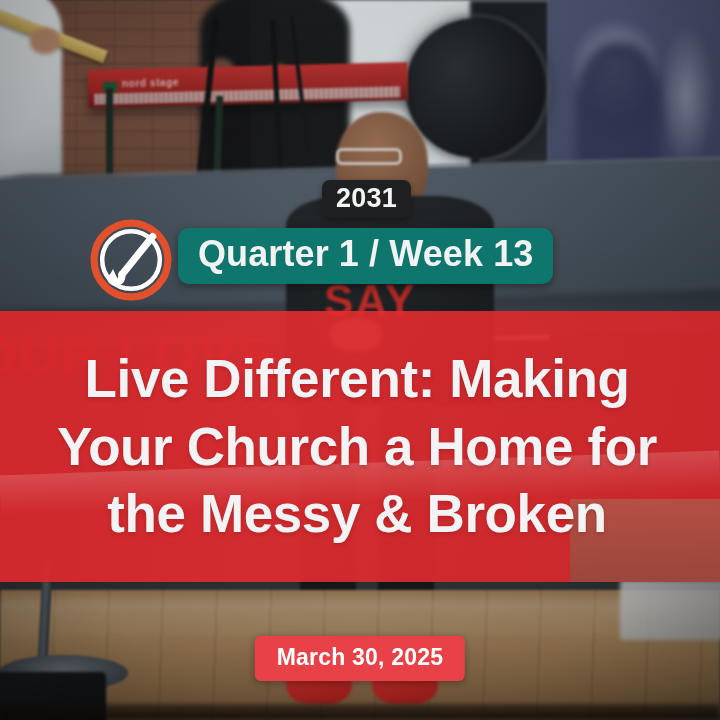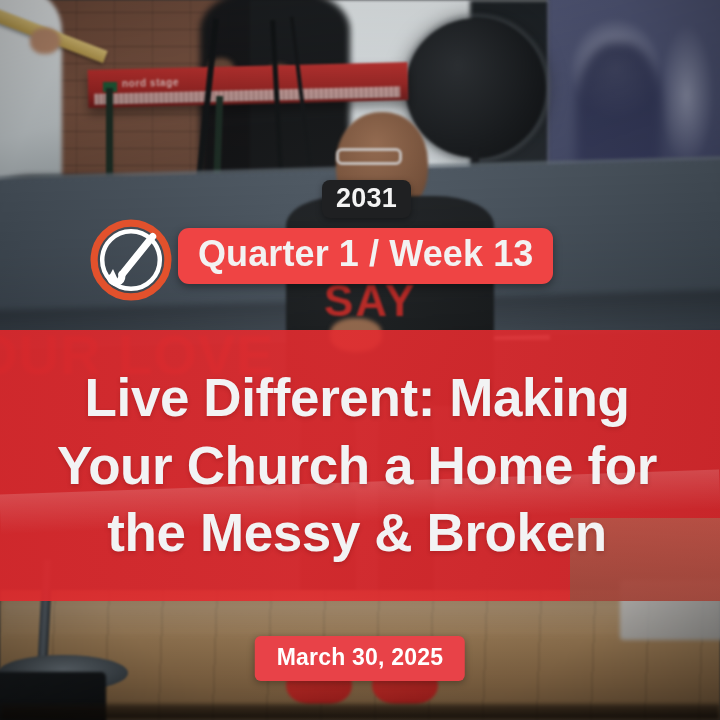--- a/index.html
+++ b/index.html
@@ -291,30 +291,30 @@
     position:absolute; left:322px; top:180px;
     background:#1f2022; color:#f4f4f4;
     font-size:27px; font-weight:800; letter-spacing:.2px;
     padding:4px 14px 6px; border-radius:8px;
     line-height:1.05;
     box-shadow:0 2px 6px rgba(0,0,0,.35);
   }
 
   .quarter-badge {
     position:absolute; left:178px; top:228px;
-    background:#ef4444; color:#f2f2f2;
+    background:#0f766e; color:#f2f2f2;
     font-size:36px; font-weight:800; letter-spacing:.1px;
     padding:7px 20px 11px; border-radius:11px;
     line-height:1.05; white-space:nowrap;
     box-shadow:0 3px 8px rgba(0,0,0,.38);
   }
 
   
   .title-banner {
-    position:absolute; left:0; top:330px; width:720px; height:271px;
+    position:absolute; left:0; top:311px; width:720px; height:271px;
     display:flex; flex-direction:column; justify-content:center;
     overflow:hidden;
   }
   .title-banner .bg-slab {
     position:absolute; left:0; top:0; width:720px; height:271px;
     background:linear-gradient(100deg, rgba(221,40,44,.92) 0%, rgba(228,44,48,.90) 45%, rgba(214,38,42,.92) 100%);
   }
   .title-banner .slab-notch {
     position:absolute; right:0; top:188px; width:150px; height:83px;
     background:linear-gradient(180deg, rgba(162,118,92,.55), rgba(120,92,70,.62));

